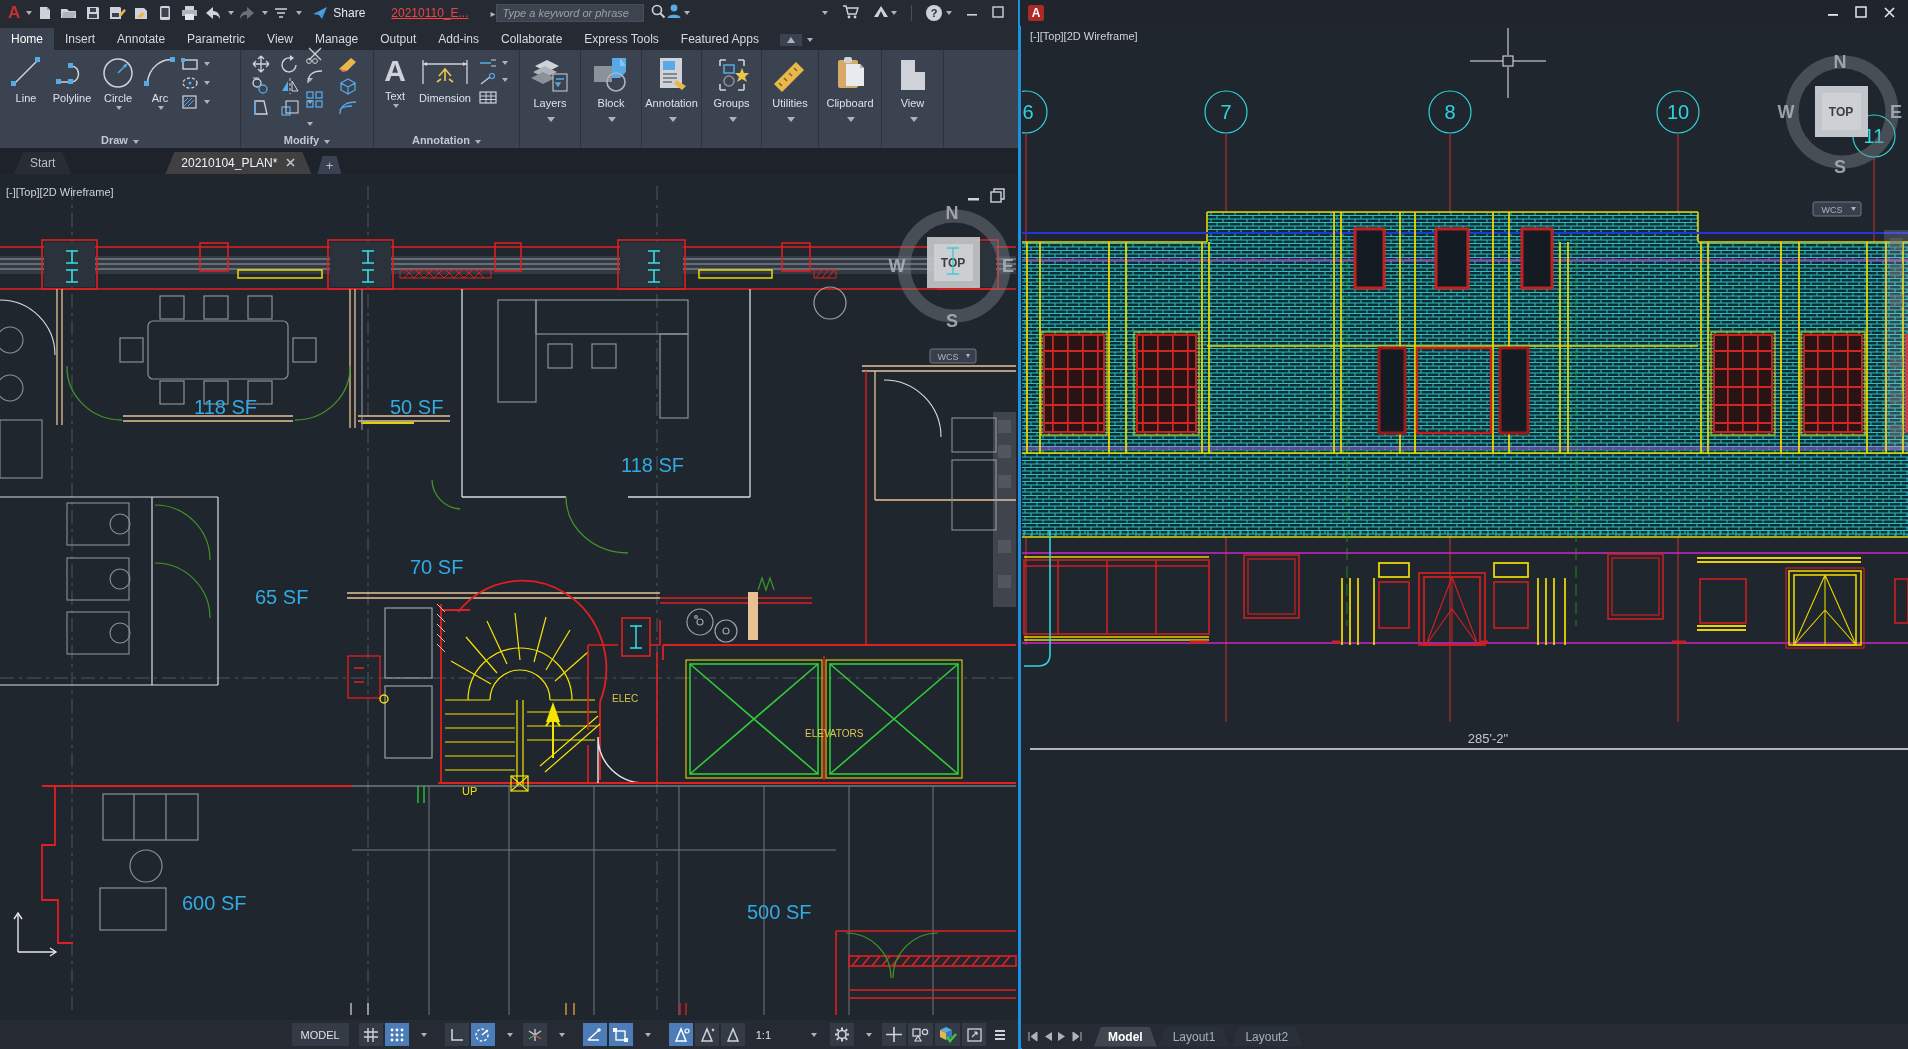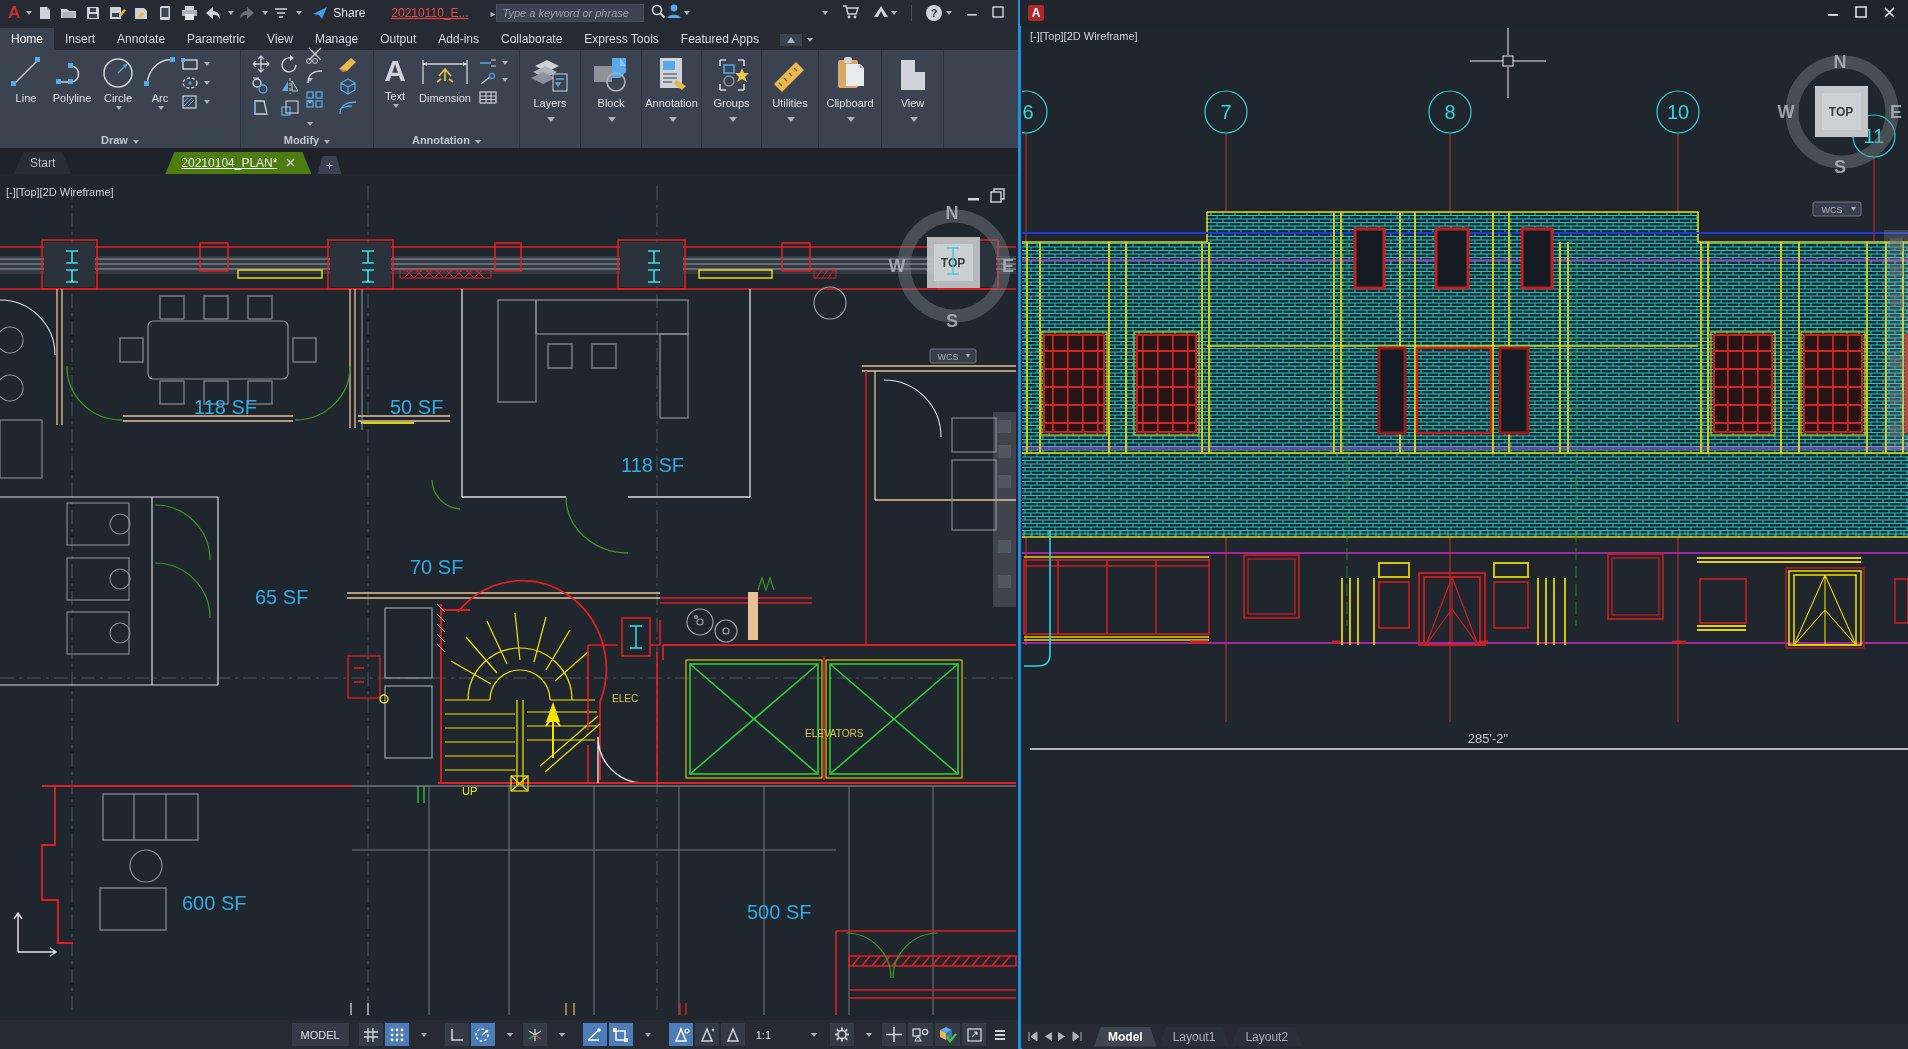--- a/index.html
+++ b/index.html
@@ -33,21 +33,21 @@
   .smallcol{display:flex;flex-direction:column;gap:3px;padding-top:2px;}
   .smallrow{display:flex;align-items:center;gap:2px;}
   .modgrid{display:grid;grid-template-columns:repeat(4,28px);grid-auto-rows:21px;gap:1px;padding:5px 4px 0 6px;align-items:center;justify-items:center;}
   .bigpanel{width:60px;display:flex;align-items:center;}
   .bigpanel .bicon{margin-top:5px;height:40px;display:flex;align-items:center;}
   .bigpanel .blabel{font-size:11px;color:#dfe2e7;margin-top:2px;}
   .bigpanel .bdd{margin-top:8px;}
 
   #filetabs{left:0;top:148px;width:1018px;height:26px;background:#1e222a;display:flex;align-items:flex-end;}
   .ftab{height:22px;display:flex;align-items:center;font-size:12px;color:#b9bec6;padding:0 16px;background:#272c35;clip-path:polygon(9px 0,calc(100% - 9px) 0,100% 100%,0 100%);margin-right:4px;}
-  .ftab.active{background:#4d7c0f;color:#f0f2f5;text-decoration:underline;}
+  .ftab.active{background:#404040;color:#f0f2f5;}
   .ftab .x{margin-left:9px;}
   .plus-tab{width:24px;height:18px;background:#3a4150;clip-path:polygon(5px 0,calc(100% - 5px) 0,100% 100%,0 100%);color:#b9bec6;display:flex;align-items:center;justify-content:center;font-size:13px;margin-left:2px;}
 
   #lw-draw{left:0;top:174px;width:1018px;height:875px;background:#20262e;}
   #lw-draw svg{position:absolute;left:0;top:0;}
 
   
   #statusbar{left:0;top:1020px;width:1018px;height:29px;background:#262b33;display:flex;align-items:center;justify-content:flex-end;padding-right:6px;gap:2px;z-index:6;}
   .sbtn{height:23px;min-width:24px;background:#343b47;display:flex;align-items:center;justify-content:center;padding:0 3px;}
   .sbtn.on{background:#4d7db8;}

